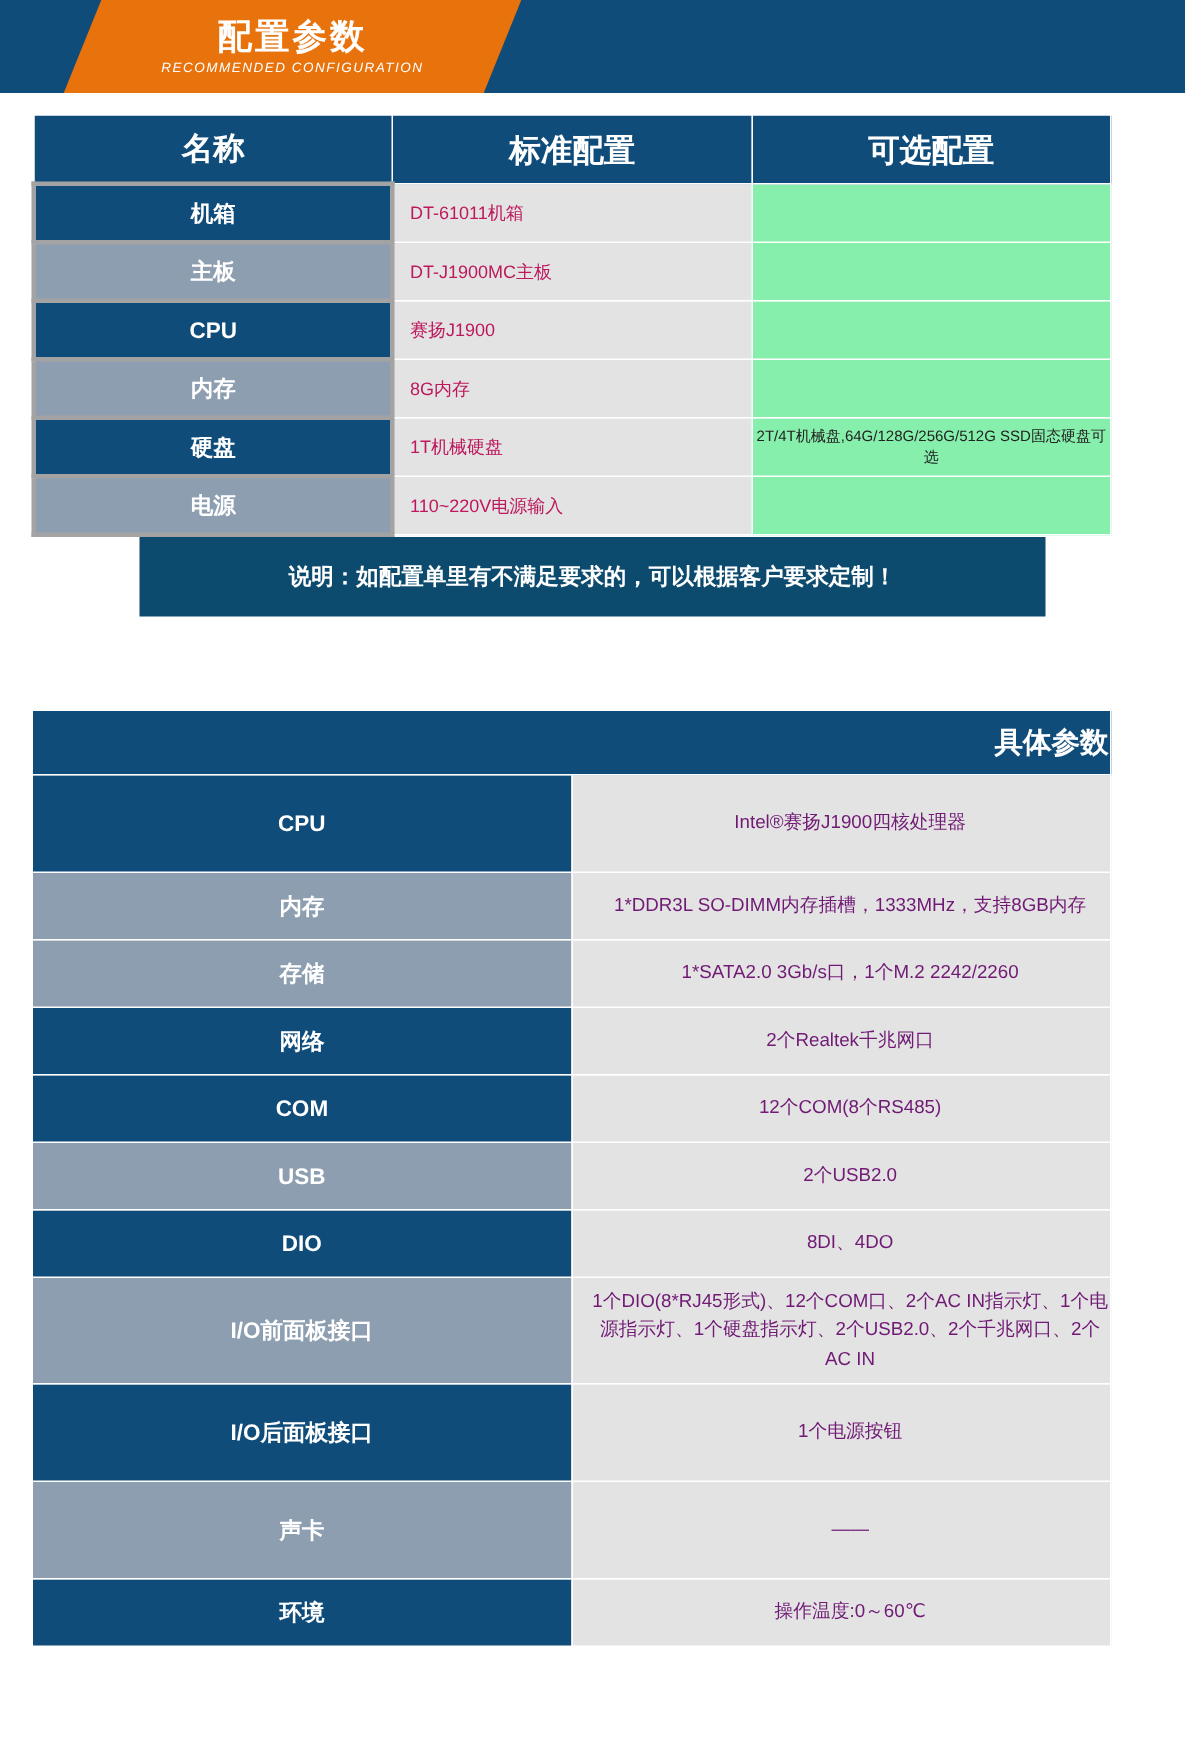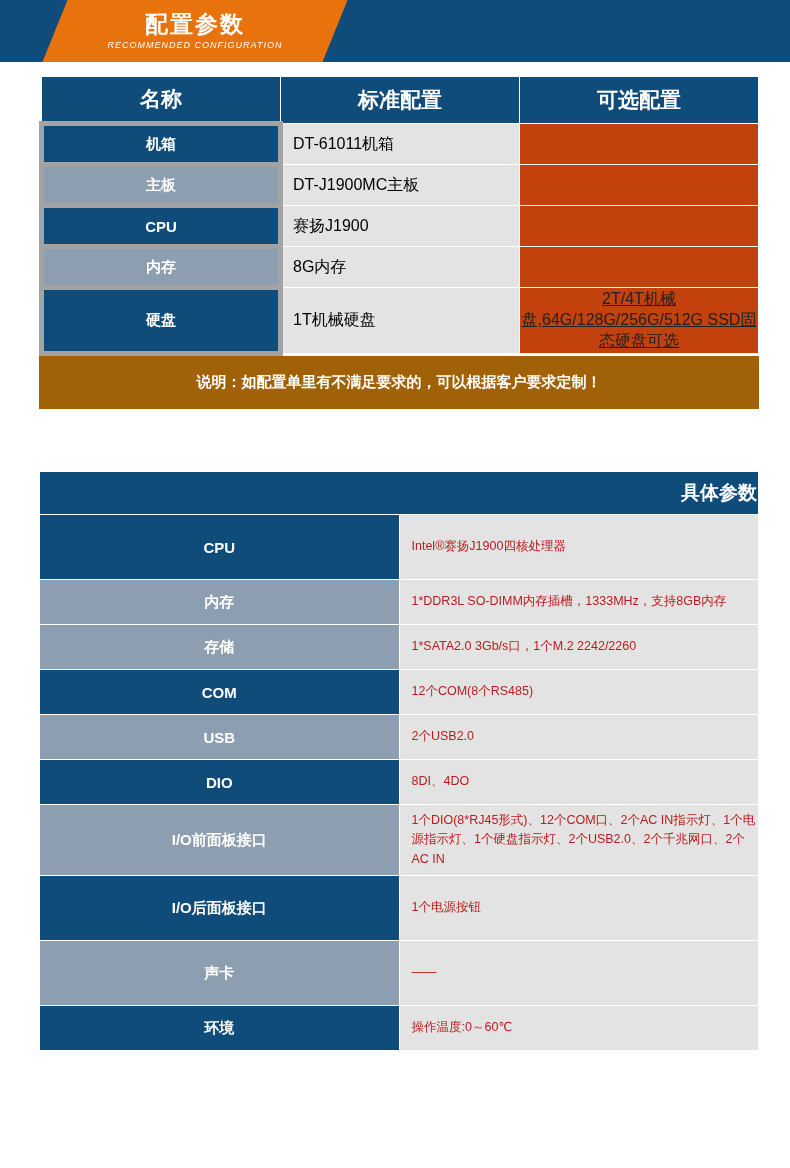--- a/index.html
+++ b/index.html
@@ -55,21 +55,21 @@
   .header-en {
     color: #ffffff;
     font-size: 9px;
     font-style: italic;
     letter-spacing: 1px;
     margin-top: 3px;
   }
 
   
   .sheet {
-    padding: 0 39px;
+    padding: 0 21px;
     box-sizing: border-box;
   }
 
   
   .cfg-table {
     margin-top: 14px;
     border-collapse: collapse;
     width: 720px;
     table-layout: fixed;
   }
@@ -82,46 +82,45 @@
     border: 1px solid #ffffff;
     text-align: center;
   }
   .cfg-name {
     width: 180px;
     text-align: center;
     font-size: 15px;
     font-weight: bold;
     color: #ffffff;
     height: 34px;
-    border: 5px solid #a3a3a3;
+    border: 3px solid #a3a3a3;
   }
   .cfg-name.dark { background: #0f4c7a; }
   .cfg-name.light { background: #8d9eb0; }
   .cfg-std {
     width: 155px;
     background: #e3e3e3;
-    font-size: 16px;
-    color: #000000;
+    font-size: 12px;
+    color: #be185d;
     padding-left: 10px;
     height: 34px;
     border: 1px solid #ffffff;
   }
   .cfg-opt {
-    background: #c2410c;
-    font-size: 16px;
+    background: #86efac;
+    font-size: 10px;
     color: #222;
     text-align: center;
     height: 34px;
     border: 1px solid #ffffff;
-    text-decoration: underline;
   }
   .note-bar {
-    width: 720px;
+    width: 604px;
     margin: 0 auto;
-    background: #a16207;
+    background: #0c4a6e;
     color: #ffffff;
     font-size: 15px;
     font-weight: bold;
     text-align: center;
     padding: 17px 0;
     box-sizing: border-box;
   }
 
   
   .spec-wrap {
@@ -148,24 +147,25 @@
     font-size: 15px;
     font-weight: bold;
     border: 1px solid #ffffff;
     padding: 0 4px;
   }
   .spec-key.dark { background: #0f4c7a; }
   .spec-key.light { background: #8d9eb0; }
   .spec-val {
     background: #e3e3e3;
     font-size: 12.5px;
-    color: #b91c1c;
+    color: #701a75;
     padding: 6px 0 6px 12px;
     border: 1px solid #ffffff;
     line-height: 1.55;
+    text-align: center;
   }
   .row-h-std td { height: 32px; }
   .row-h-tall td { height: 52px; }
 </style>
 </head>
 <body>
 
 <div class="header">
   <div class="header-ribbon">
     <div class="header-ribbon-inner">
@@ -203,20 +203,25 @@
       <tr>
         <td class="cfg-name light">内存</td>
         <td class="cfg-std">8G内存</td>
         <td class="cfg-opt"></td>
       </tr>
       <tr>
         <td class="cfg-name dark">硬盘</td>
         <td class="cfg-std">1T机械硬盘</td>
         <td class="cfg-opt">2T/4T机械盘,64G/128G/256G/512G SSD固态硬盘可选</td>
       </tr>
+      <tr>
+        <td class="cfg-name light">电源</td>
+        <td class="cfg-std">110~220V电源输入</td>
+        <td class="cfg-opt"></td>
+      </tr>
     </tbody>
   </table>
 
   <div class="note-bar">说明：如配置单里有不满足要求的，可以根据客户要求定制！</div>
 </div>
 
 <div class="sheet spec-wrap">
   <table class="spec-table">
     <tbody>
       <tr>
@@ -229,20 +234,24 @@
       </tr>
       <tr class="row-h-std">
         <td class="spec-key light">内存</td>
         <td class="spec-val">1*DDR3L SO-DIMM内存插槽，1333MHz，支持8GB内存</td>
       </tr>
       <tr class="row-h-std">
         <td class="spec-key light">存储</td>
         <td class="spec-val">1*SATA2.0 3Gb/s口，1个M.2 2242/2260</td>
       </tr>
       <tr class="row-h-std">
+        <td class="spec-key dark">网络</td>
+        <td class="spec-val">2个Realtek千兆网口</td>
+      </tr>
+      <tr class="row-h-std">
         <td class="spec-key dark">COM</td>
         <td class="spec-val">12个COM(8个RS485)</td>
       </tr>
       <tr class="row-h-std">
         <td class="spec-key light">USB</td>
         <td class="spec-val">2个USB2.0</td>
       </tr>
       <tr class="row-h-std">
         <td class="spec-key dark">DIO</td>
         <td class="spec-val">8DI、4DO</td>

